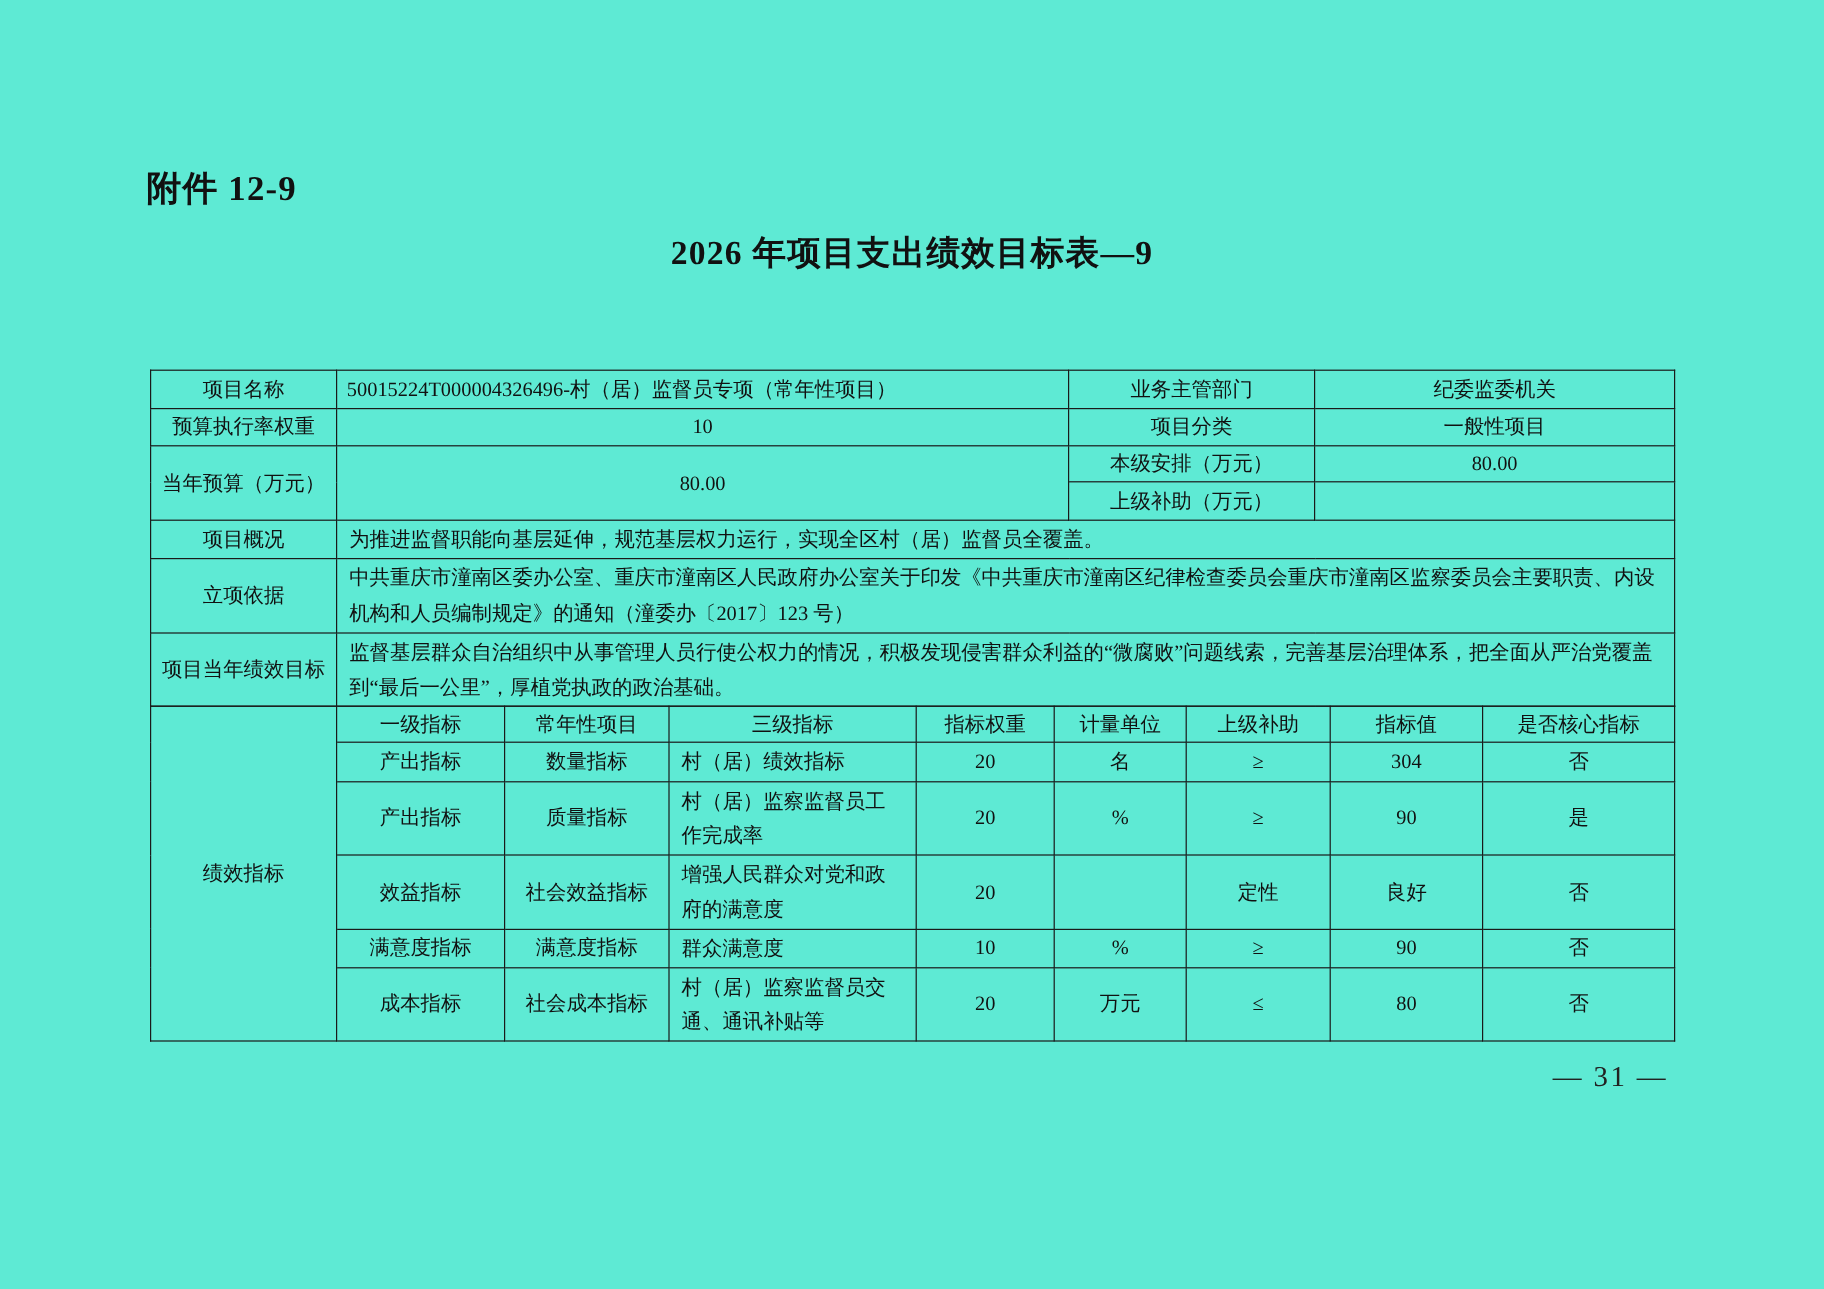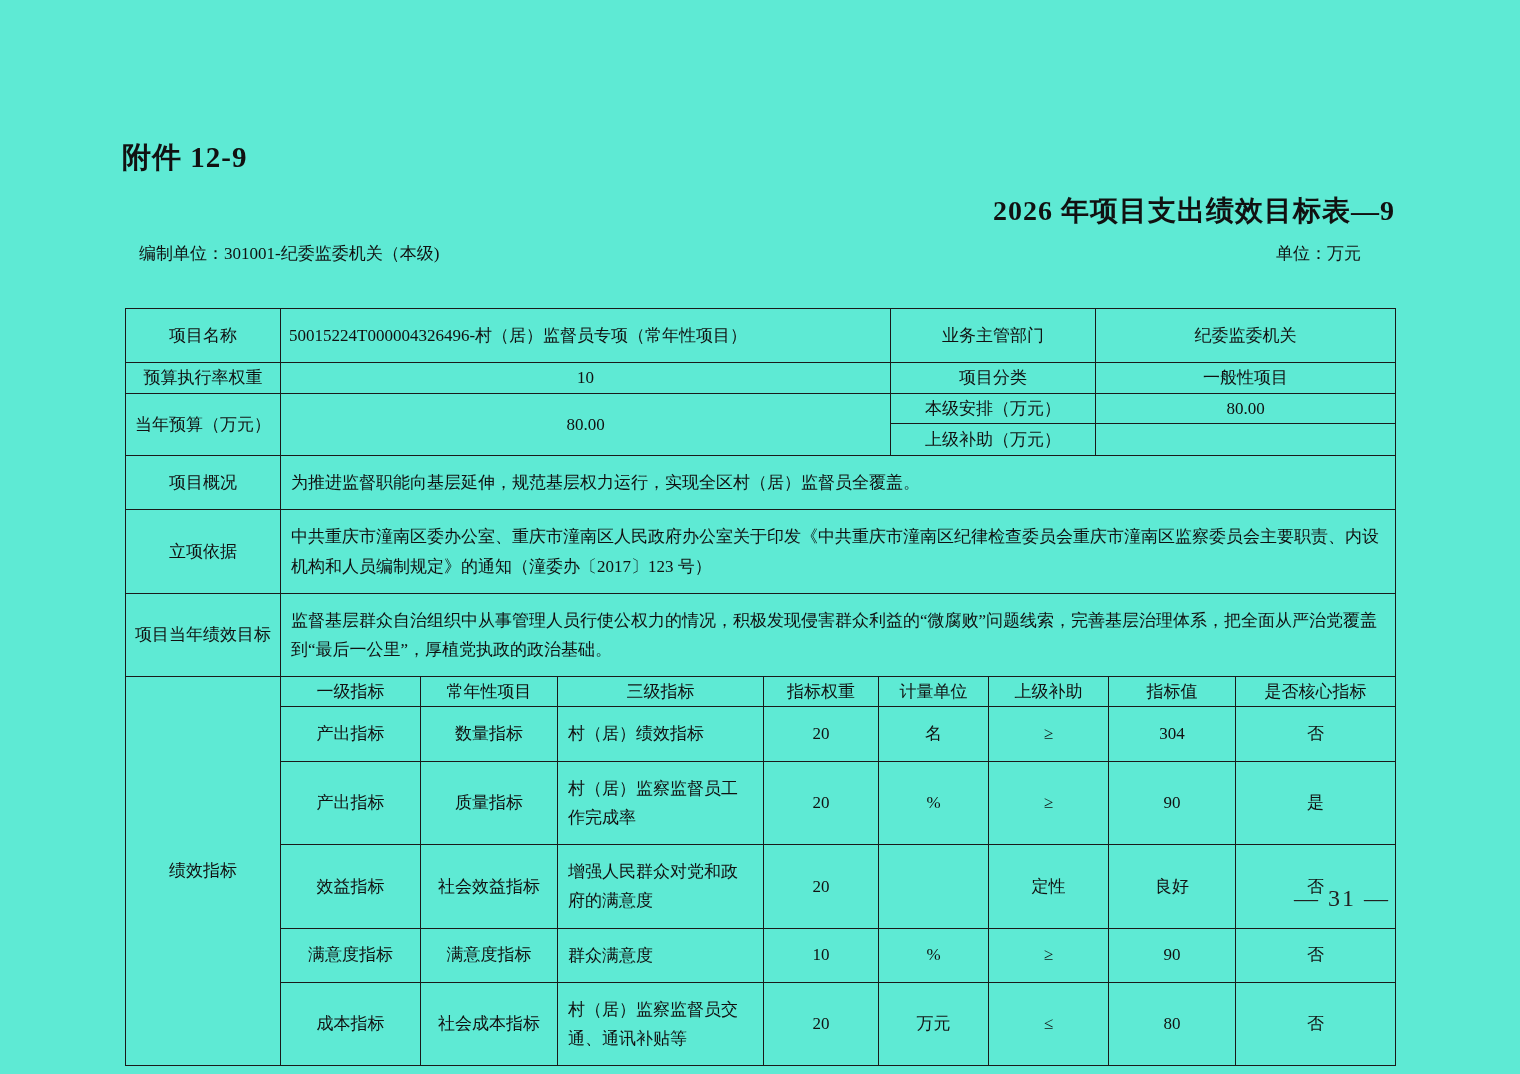--- a/index.html
+++ b/index.html
@@ -9,57 +9,53 @@
     overflow:hidden;
   }
   .attachment {
     position:absolute; left:122px; top:138px;
     font-size:29px; font-weight:700; letter-spacing:1px;
   }
   .attachment .cjk { font-family:"Liberation Sans","DejaVu Sans",sans-serif; }
   .attachment .num { font-family:"Liberation Serif","DejaVu Serif",serif; }
   .doc-title {
     position:absolute; left:125px; top:192px; width:1270px;
-    text-align:right; font-size:28px; font-weight:700; letter-spacing:1px;
+    text-align:center; font-size:28px; font-weight:700; letter-spacing:1px;
   }
   .meta-row {
     position:absolute; left:125px; top:242px; width:1270px;
     font-size:17px; display:flex; justify-content:space-between;
     box-sizing:border-box; padding:0 34px 0 14px;
   }
   .tablewrap { position:absolute; left:125px; top:266px; width:1270px; }
   table { border-collapse:collapse; table-layout:fixed; width:1270px;margin-top:42px; }
   td {
     border:1.5px solid #1a1a1a; font-size:17px; text-align:center;
     vertical-align:middle; padding:2px 6px; line-height:1.5;
     overflow:hidden; box-sizing:border-box;
   }
-  td.lt { text-align:left; padding:12px 10px; line-height:1.72; }
+  td.lt { text-align:left; padding:1px 10px; line-height:1.72; }
   .t2 { margin-top:-1.5px; }
   .pagenum {
     position:absolute; right:130px; top:885px; font-size:24px;
     letter-spacing:2px; color:#222;
   }
 </style>
 </head>
 <body>
 
 <div class="sheet">
 
   <div class="attachment">
     <span class="cjk">附件</span>
     <span class="num">12-9</span>
   </div>
 
   <div class="doc-title">2026 年项目支出绩效目标表—9</div>
 
-  <div class="meta-row">
-    <span>编制单位：301001-纪委监委机关（本级)</span>
-    <span>单位：万元</span>
-  </div>
 
   <div class="tablewrap">
 
     <table>
       <colgroup>
           <col style="width:155px">
           <col style="width:610px">
           <col style="width:205px">
           <col style="width:300px">
         </colgroup>

